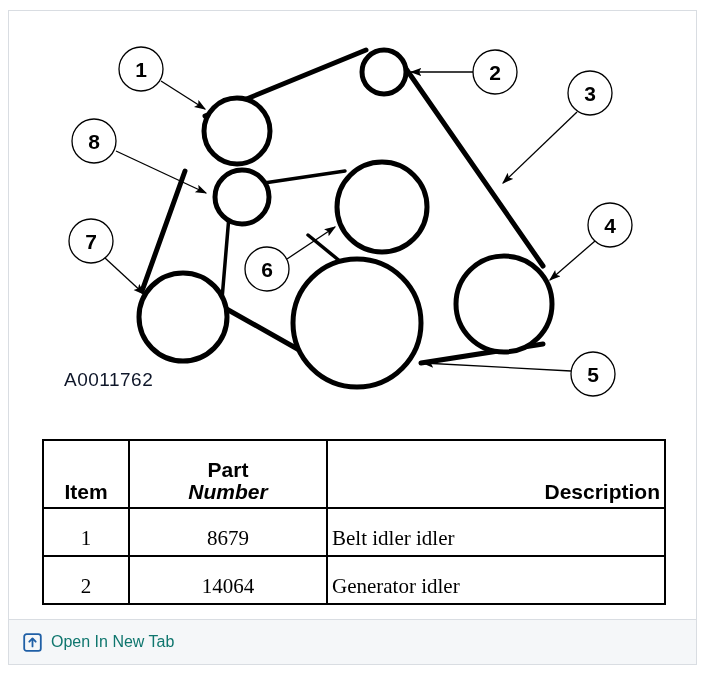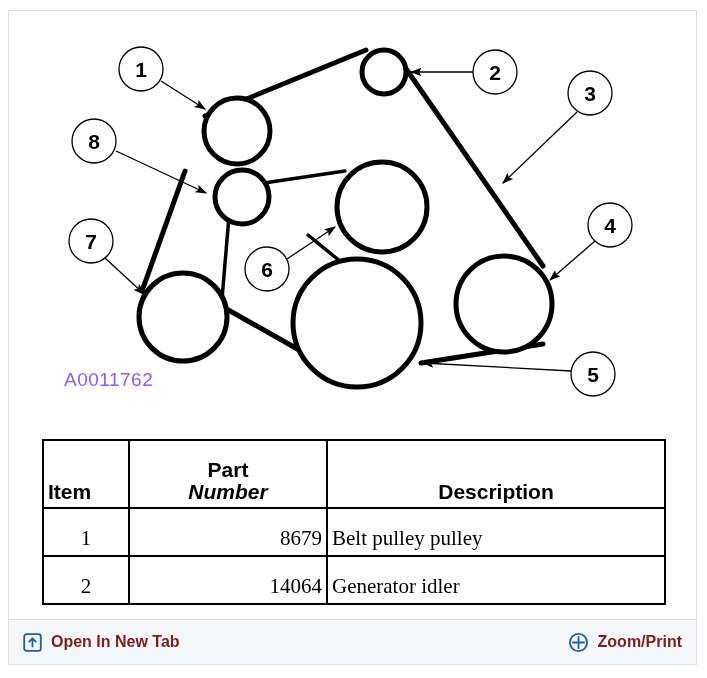--- a/index.html
+++ b/index.html
@@ -46,21 +46,21 @@
   }
   .diagram-svg { display: block; }
 
   .drawing-id {
     position: absolute;
     left: 55px;
     top: 358px;
     font-family: "Liberation Sans", sans-serif;
     font-size: 19px;
     letter-spacing: 0.5px;
-    color: #8b5cf6;
+    color: #0f172a;
     white-space: nowrap;
   }
 
   
   .parts-table-wrap {
     position: absolute;
     left: 33px;
     top: 428px;
     width: 622px;
   }
@@ -81,35 +81,35 @@
   .col-desc   { width: 338px; }
 
   .hdr-cell {
     height: 58px;
     font-family: "Liberation Sans", sans-serif;
     font-weight: bold;
     font-size: 21px;
     line-height: 1.05;
     padding-bottom: 7px;
   }
-  .hdr-item { text-align: left; margin-left: 8px; }
+  .hdr-item { text-align: center; margin-left: 8px; }
   .hdr-part { text-align: center; vertical-align: bottom; }
   .hdr-part .l1 { display: block; }
   .hdr-part .l2 { display: block; font-style: italic; }
-  .hdr-desc { text-align: center; padding-left: 10px; }
+  .hdr-desc { text-align: right; padding-left: 10px; }
 
   .body-cell {
     height: 38px;
     font-family: "Liberation Serif", serif;
     font-size: 21px;
     vertical-align: middle;
     color: #000000;
   }
   .cell-item { text-align: center; }
-  .cell-part { text-align: right; padding-left: 11px; }
+  .cell-part { text-align: center; padding-left: 11px; }
   .cell-desc { text-align: left; padding-left: 10px; }
 
   
   .footer-bar {
     position: absolute;
     left: 0px;
     top: 608px;
     width: 687px;
     height: 45px;
     background: #f5f7f9;
@@ -123,21 +123,21 @@
   .footer-action {
     display: flex;
     align-items: center;
     gap: 9px;
     color: #1f5fa6;
     font-family: "Liberation Sans", sans-serif;
     font-size: 16px;
     cursor: pointer;
     user-select: none;
   }
-  .footer-action .label { color: #7f1d1d; font-weight: bold; }
+  .footer-action .label { color: #0f766e; }
   .footer-action svg { display: block; }
 </style>
 </head>
 <body>
 
 <div id="page">
   <div class="viewer-panel">
 
     <div class="content-area">
 
@@ -243,21 +243,21 @@
                 <span class="l1">Part</span>
                 <span class="l2">Number</span>
               </th>
               <th class="hdr-cell hdr-desc">Description</th>
             </tr>
           </thead>
           <tbody>
             <tr>
               <td class="body-cell cell-item">1</td>
               <td class="body-cell cell-part">8679</td>
-              <td class="body-cell cell-desc">Belt pulley pulley</td>
+              <td class="body-cell cell-desc">Belt idler idler</td>
             </tr>
             <tr>
               <td class="body-cell cell-item">2</td>
               <td class="body-cell cell-part">14064</td>
               <td class="body-cell cell-desc">Generator idler</td>
             </tr>
           </tbody>
         </table>
       </div>
 
@@ -269,26 +269,17 @@
         <span>
           <svg width="19" height="19" viewBox="0 0 19 19" fill="none">
             <rect x="1.2" y="1.2" width="16.6" height="16.6" rx="2.4" stroke="#1f5fa6" stroke-width="1.8"></rect>
             <path d="M9.5 13.4 V5.9" stroke="#1f5fa6" stroke-width="1.8" stroke-linecap="round"></path>
             <path d="M6.3 8.7 L9.5 5.5 L12.7 8.7" stroke="#1f5fa6" stroke-width="1.8" stroke-linecap="round" stroke-linejoin="round"></path>
           </svg>
         </span>
         <span class="label">Open In New Tab</span>
       </div>
 
-      <div class="footer-action">
-        <span>
-          <svg width="21" height="21" viewBox="0 0 21 21" fill="none">
-            <circle cx="10.5" cy="10.5" r="8.6" stroke="#1f5fa6" stroke-width="1.8"></circle>
-            <path d="M10.5 4.9 V16.1 M4.9 10.5 H16.1" stroke="#1f5fa6" stroke-width="1.8" stroke-linecap="round"></path>
-          </svg>
-        </span>
-        <span class="label">Zoom/Print</span>
-      </div>
 
     </div>
 
   </div>
 </div>
 
 </body></html>

